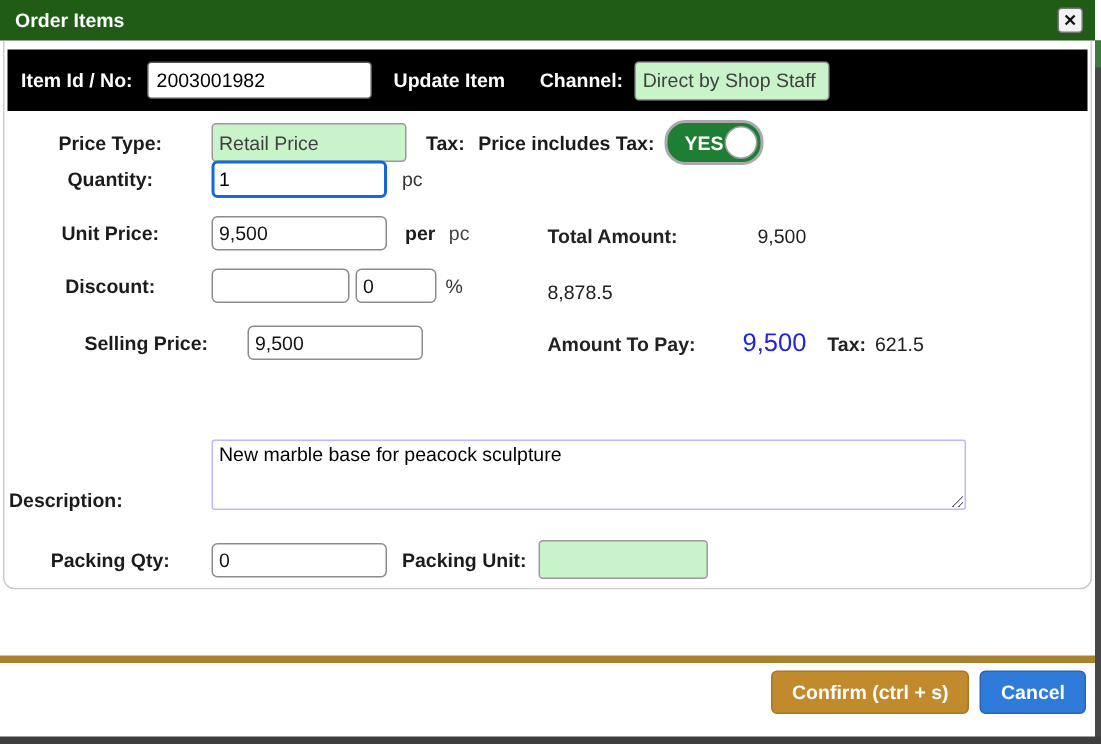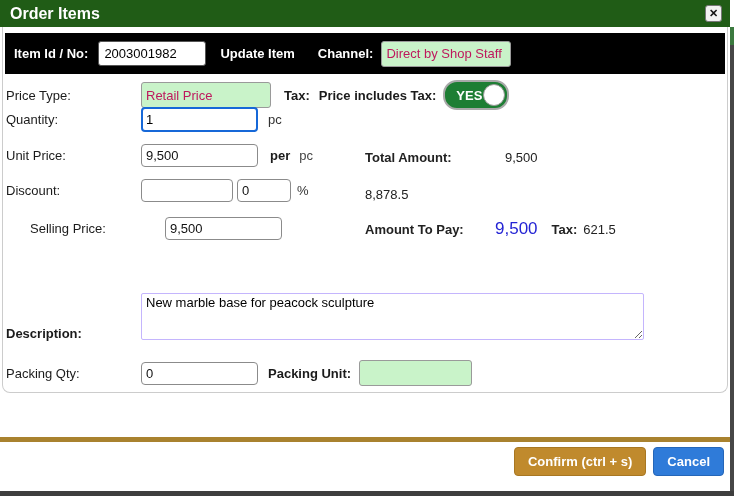--- a/index.html
+++ b/index.html
@@ -5,42 +5,42 @@
   html,body{margin:0;padding:0;}
   body{
     width:734px;height:496px;position:relative;overflow:hidden;
     background:#fff;font-family:"Liberation Sans",sans-serif;
     -webkit-font-smoothing:antialiased;
   }
   .modal{position:absolute;left:0;top:0;width:730px;height:491px;background:#fff;}
   
   .titlebar{position:absolute;left:0;top:0;width:730px;height:27px;background:#205c16;
     display:flex;align-items:center;}
-  .titlebar .title{color:#fff;font-weight:bold;font-size:16px;padding-left:10px;}
+  .titlebar .title{color:#fff;font-weight:bold;font-size:13px;padding-left:10px;}
   .close-btn{position:absolute;right:8px;top:5px;width:17px;height:17px;background:#f2f2f2;
     border:1px solid #777;border-radius:3px;display:flex;align-items:center;justify-content:center;
     font-weight:bold;font-size:11px;color:#111;box-sizing:border-box;cursor:pointer;}
   
   .content-box{position:absolute;left:2px;top:27px;width:724px;height:365px;
     border:1px solid #ccc;border-top:none;border-radius:0 0 8px 8px;pointer-events:none;}
   
   .itembar{position:absolute;left:5px;top:33px;width:720px;height:41px;background:#000;
     color:#fff;display:flex;align-items:center;font-size:13px;}
   .itembar .blabel{font-weight:bold;}
-  .itembar .id-input{margin-left:10px;width:108px;height:25px;border:1px solid #555;border-radius:3px;
+  .itembar .id-input{margin-left:10px;width:150px;height:25px;border:1px solid #555;border-radius:3px;
     font-size:13px;padding:0 5px;box-sizing:border-box;font-family:"Liberation Sans",sans-serif;}
   .itembar .lbl-id{margin-left:9px;}
   .itembar .lbl-update{margin-left:14px;font-weight:bold;}
   .itembar .lbl-channel{margin-left:23px;font-weight:bold;}
   .green-field{background:#c9f3c9;border:1px solid #9a9a9a;border-radius:3px;height:25px;
-    font-size:13px;padding:12px 4px;box-sizing:border-box;font-family:"Liberation Sans",sans-serif;color:#be185d;}
+    font-size:13px;padding:12px 4px;box-sizing:border-box;font-family:"Liberation Sans",sans-serif;color:#404040;}
   .itembar .channel-input{margin-left:8px;width:130px;}
   
   .row{position:absolute;left:6px;display:flex;align-items:center;height:24px;font-size:13px;color:#1b1b1b;}
-  .flabel{font-weight:normal;width:135px;flex:0 0 135px;}
+  .flabel{font-weight:bold;width:135px;flex:0 0 135px;text-align:center;}
   .tinput{height:23px;border:1px solid #8b8b8b;border-radius:4px;font-size:13px;padding:0 4px;
     box-sizing:border-box;font-family:"Liberation Sans",sans-serif;color:#111;background:#fff;}
   .w117{width:117px;}
   .row-pricetype{top:83px;}
   .pricetype-input{width:130px;}
   .tax-lbl{font-weight:bold;margin-left:13px;}
   .tax-input{width:135px;margin-left:6px;}
   .inc-lbl{font-weight:bold;margin-left:9px;}
   .toggle{margin-left:7px;width:62px;height:26px;border-radius:14px;background:#1e7e34;
     border:2px solid #a9a9a9;position:relative;display:flex;align-items:center;box-sizing:content-box;cursor:pointer;}

